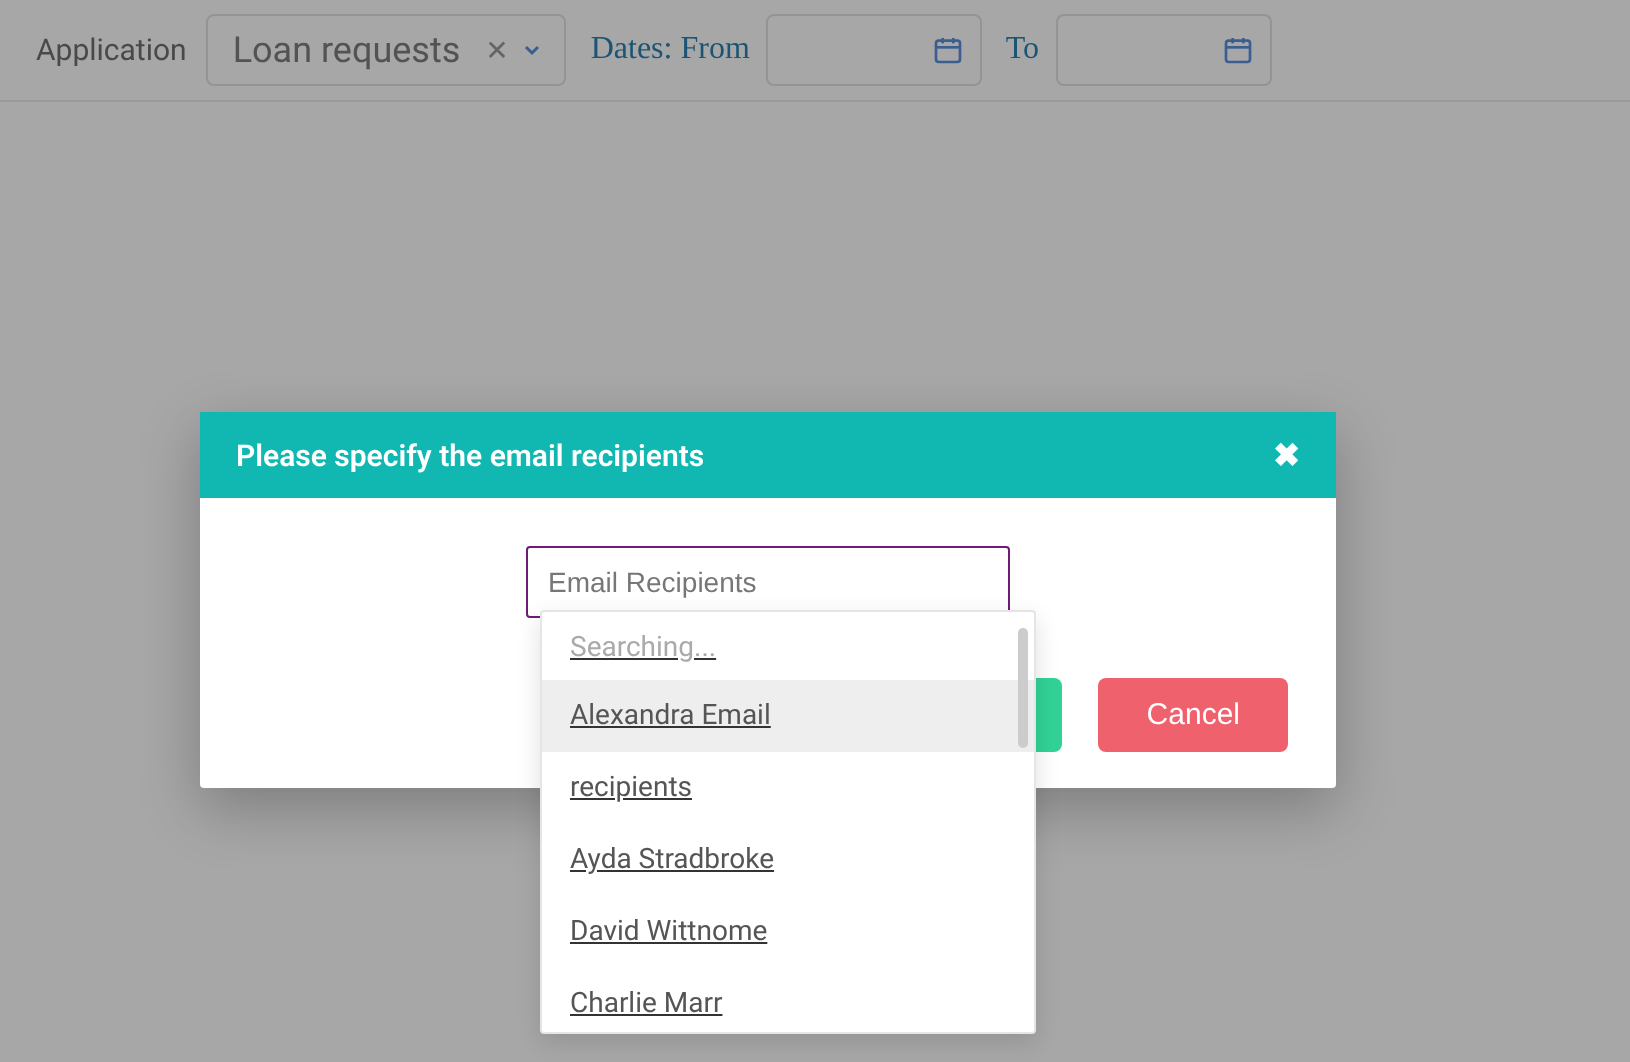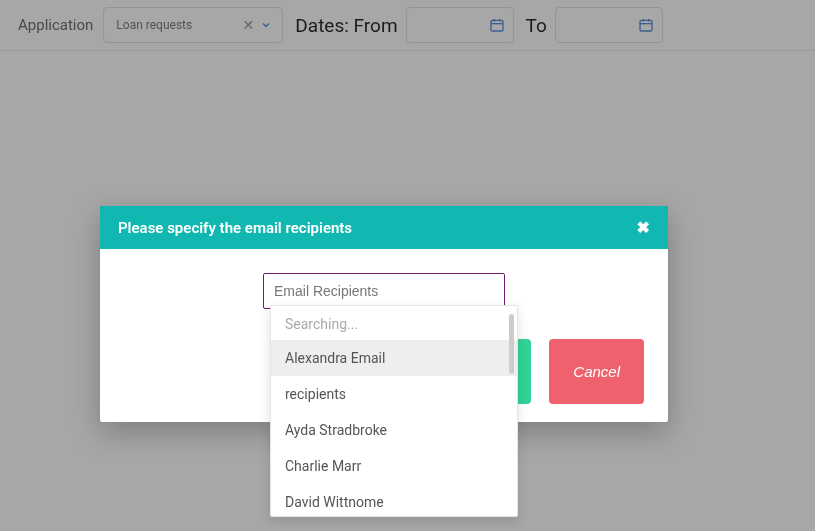--- a/index.html
+++ b/index.html
@@ -32,37 +32,38 @@
     align-items: center;
     border: 1px solid #dcdcdc;
     border-radius: 4px;
     height: 36px;
     padding: 0 8px 0 12px;
     background: #fff;
     min-width: 180px;
   }
   .select-value {
     color: #666;
-    font-size: 12px;
+    font-size: 18px;
     flex: 1;
   }
   .select-clear {
     color: #888;
     cursor: pointer;
     font-size: 14px;
     padding: 0 4px;
   }
   .select-caret {
     color: #3a7bd5;
     padding: 0 2px;
   }
   .date-label {
-    color: #000000;
-    font-size: 19px;
+    color: #0369a1;
+    font-size: 16px;
     margin-left: 4px;
+    font-family: Liberation Serif, serif;
   }
   .date-input {
     border: 1px solid #dcdcdc;
     border-radius: 4px;
     height: 36px;
     width: 108px;
     display: flex;
     align-items: center;
     justify-content: flex-end;
     padding: 0 8px;
@@ -128,42 +129,42 @@
   .recipients-input::placeholder { color: #777; }
   .modal-footer {
     display: flex;
     justify-content: flex-end;
     gap: 18px;
     padding: 0 24px 18px;
   }
   .btn {
     border: none;
     border-radius: 4px;
-    padding: 24px 24px;
+    padding: 10px 24px;
     font-size: 15px;
     cursor: pointer;
     color: #fff;
-    font-style: italic;
   }
   .btn-send { background: #32d296; min-width: 80px; }
   .btn-cancel { background: #f0616e; }
   .dropdown {
     position: absolute;
     left: 270px;
     top: 305px;
     width: 248px;
     background: #fff;
     border: 1px solid #e5e5e5;
     box-shadow: 0 4px 12px rgba(0,0,0,0.12);
     border-radius: 2px;
   }
   .dropdown-inner {
     max-height: 210px;
     overflow-y: hidden;
     position: relative;
+    text-decoration: underline;
   }
   .dropdown-status {
     padding: 10px 14px 8px;
     color: #aaa;
     font-size: 14px;
   }
   .dropdown-item {
     padding: 10px 14px;
     font-size: 14px;
     color: #555;
@@ -237,18 +238,18 @@
   </div>
 </div>
 
 <div class="dropdown">
   <div class="dropdown-inner">
     <div class="dropdown-status">Searching...</div>
     <div id="dd-items">
         <div class="dropdown-item highlight">Alexandra Email</div>
         <div class="dropdown-item">recipients</div>
         <div class="dropdown-item">Ayda Stradbroke</div>
+        <div class="dropdown-item">David Wittnome</div>
         <div class="dropdown-item">Charlie Marr</div>
-        <div class="dropdown-item">David Wittnome</div>
       </div>
     <div class="dd-scrollbar"></div>
   </div>
 </div>
 
 </body></html>

